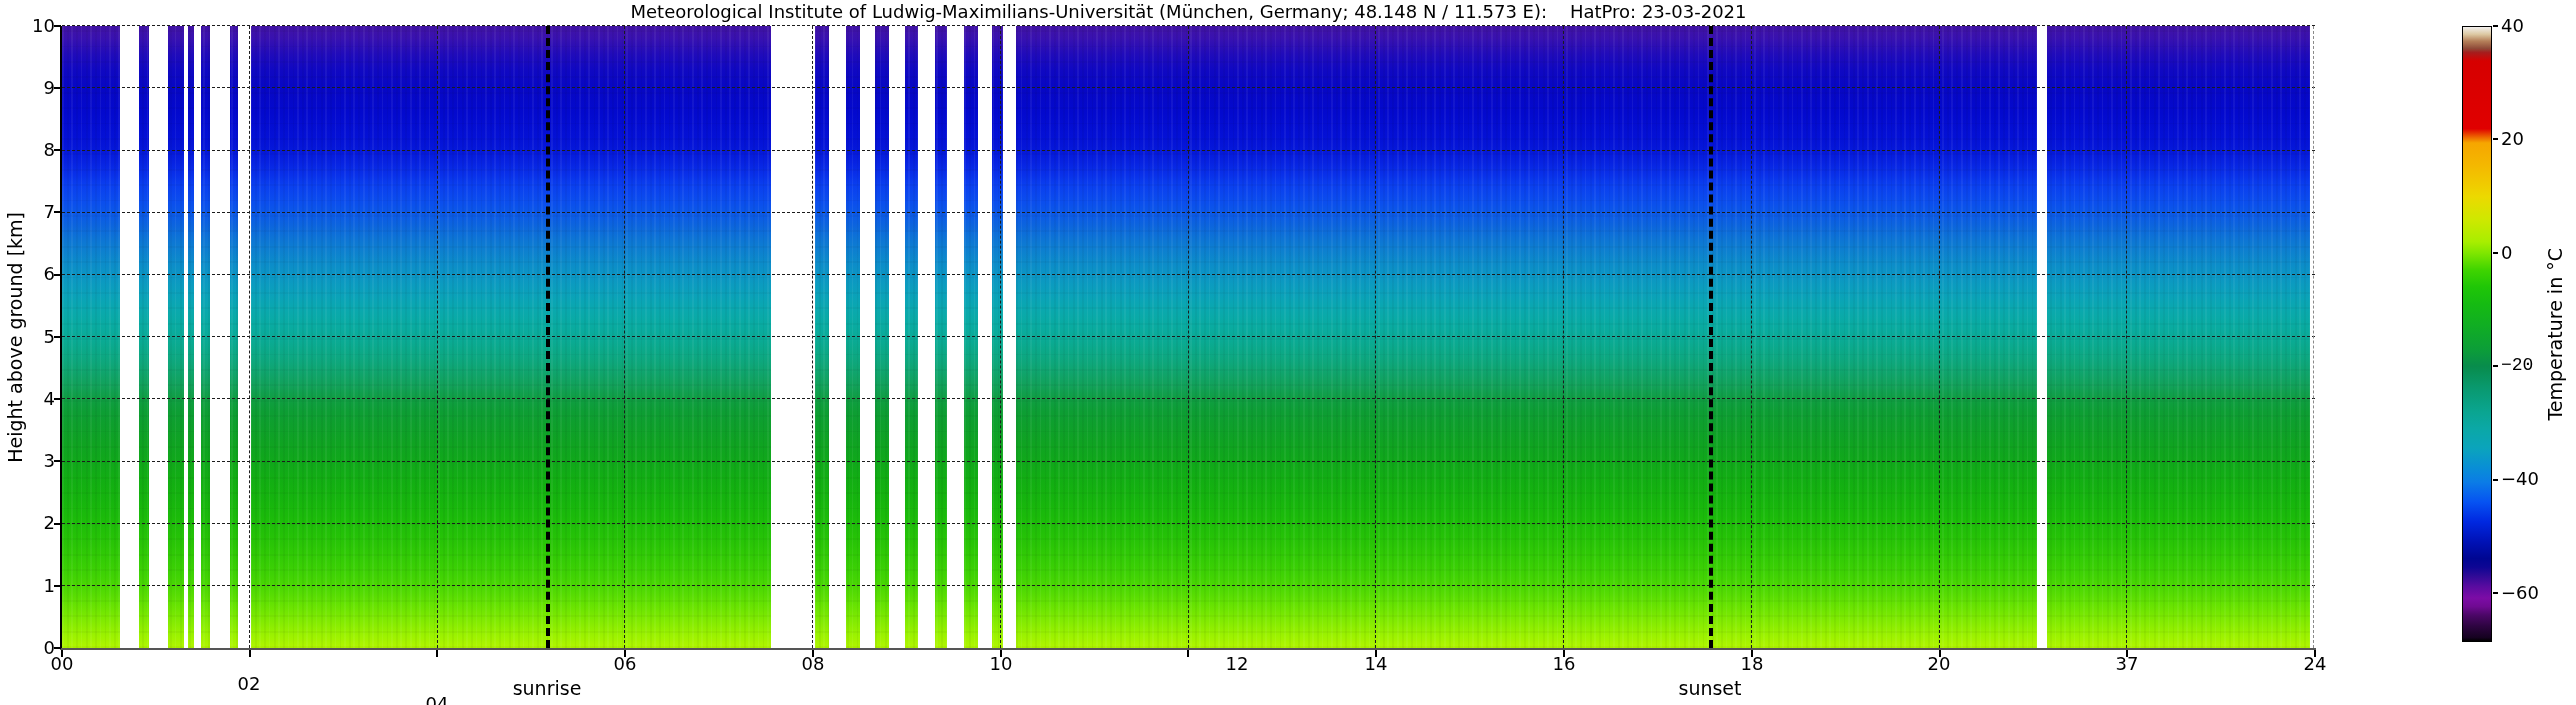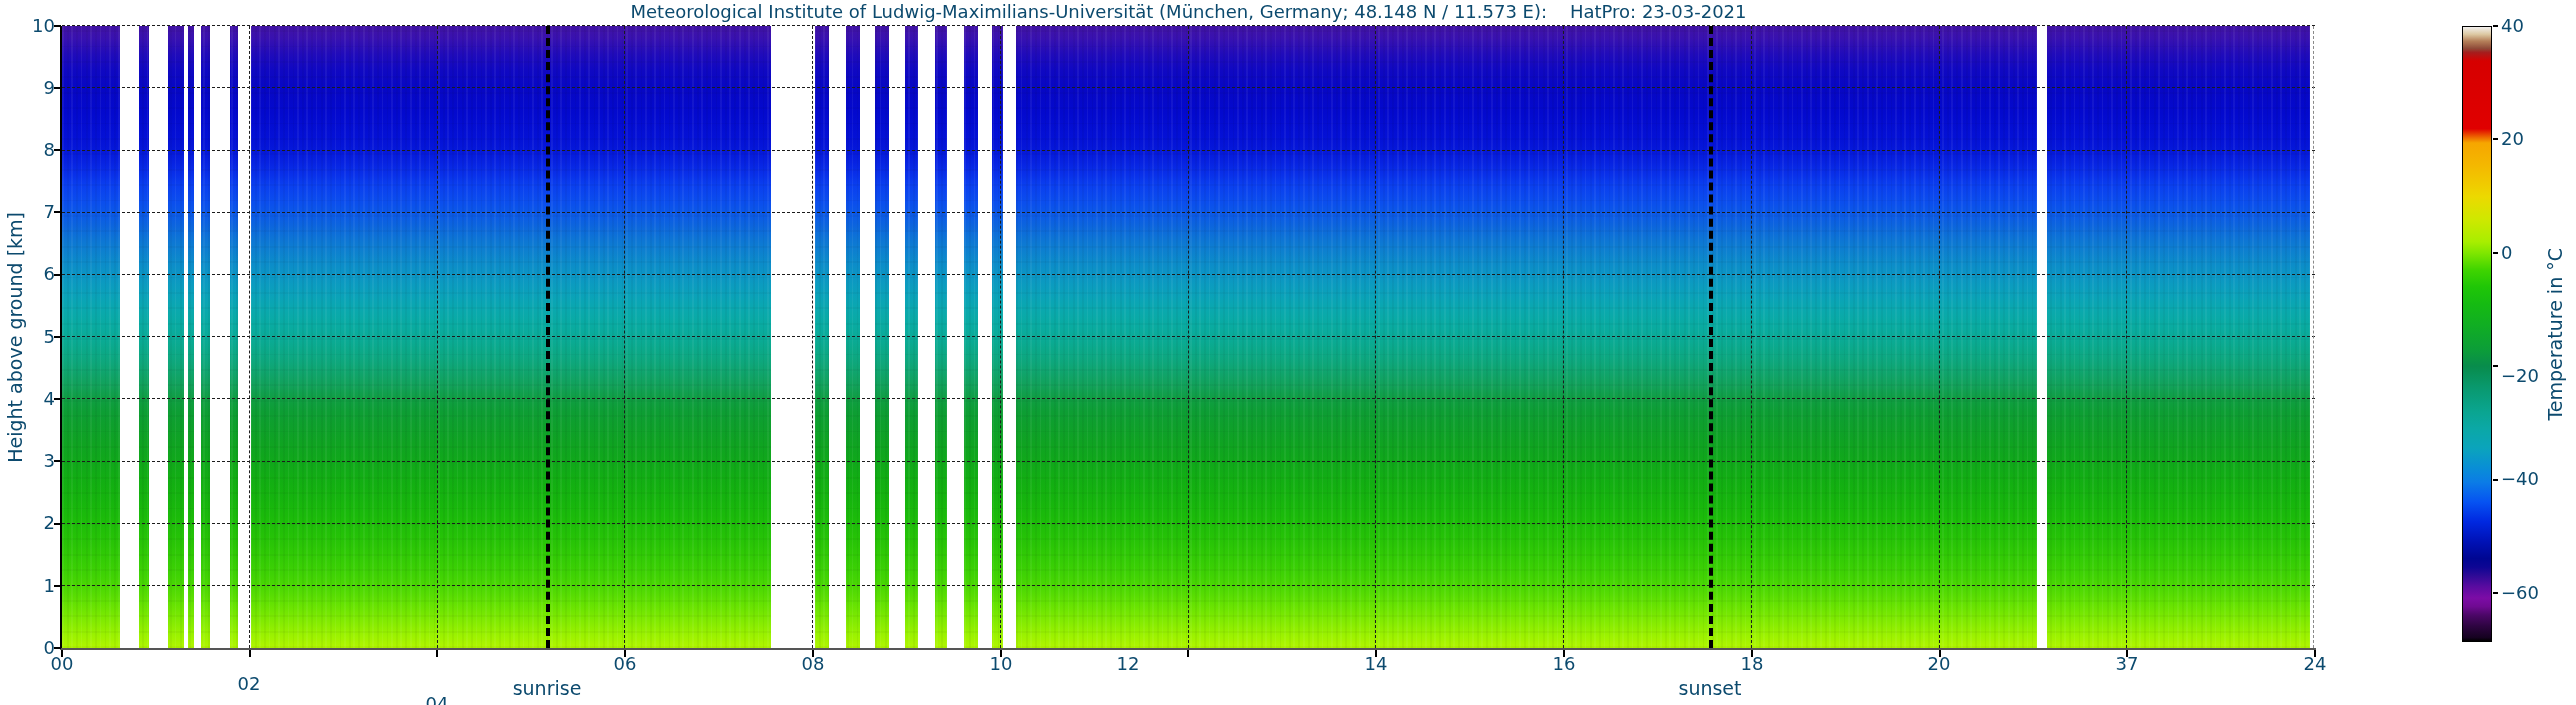--- a/index.html
+++ b/index.html
@@ -1,17 +1,17 @@
 <!DOCTYPE html>
 <html style="font-size:13.7px"><head>
 <meta charset="utf-8">
 <style>
   html,body{margin:0;padding:0;background:#fff;}
   #fig{position:relative;width:2576px;height:705px;background:#fff;
-       font-family:"DejaVu Sans","Liberation Sans",sans-serif;color:#0c4a6e;overflow:hidden;}
+       font-family:"DejaVu Sans","Liberation Sans",sans-serif;color:#000000;overflow:hidden;}
   #title{position:absolute;left:62px;top:0.9px;width:2253px;text-align:center;
          font-size:18px;white-space:pre;}
   #plot{position:absolute;left:62px;top:26px;width:2253px;height:622px;}
   #plot-bg,#texture,#gaps,#grid,#events{position:absolute;left:0;top:0;width:100%;height:100%;}
   #texture{background:
      repeating-linear-gradient(0deg, rgba(0,0,0,0.035) 0 1.7px, rgba(0,0,0,0) 1.7px 15.4px),
      repeating-linear-gradient(90deg, rgba(255,255,255,0.06) 0 1.7px, rgba(255,255,255,0) 1.7px 5.1px,
         rgba(0,0,0,0.045) 5.1px 6.8px, rgba(0,0,0,0) 6.8px 9.4px);}
   .gap{position:absolute;top:0;height:100%;background:#fff;}
   .hgrid{position:absolute;left:0;width:100%;height:0;border-top:1.7px dashed #1c1c1c;}
@@ -105,21 +105,21 @@
       <div class="xlab" style="left: 249px; margin-top: 20px;">02</div>
       <div class="xtick" style="left: 436px;"></div>
       <div class="xlab" style="left: 437px; margin-top: 40px;">04</div>
       <div class="xtick" style="left: 624px;"></div>
       <div class="xlab" style="left: 625px;">06</div>
       <div class="xtick" style="left: 812px;"></div>
       <div class="xlab" style="left: 813px;">08</div>
       <div class="xtick" style="left: 1000px;"></div>
       <div class="xlab" style="left: 1001px;">10</div>
       <div class="xtick" style="left: 1187px;"></div>
-      <div class="xlab" style="left: 1128px;">12</div>
+      <div class="xlab" style="left: 1237px;">12</div>
       <div class="xtick" style="left: 1375px;"></div>
       <div class="xlab" style="left: 1376px;">14</div>
       <div class="xtick" style="left: 1563px;"></div>
       <div class="xlab" style="left: 1564px;">16</div>
       <div class="xtick" style="left: 1751px;"></div>
       <div class="xlab" style="left: 1752px;">18</div>
       <div class="xtick" style="left: 1939px;"></div>
       <div class="xlab" style="left: 1939px;">20</div>
       <div class="xtick" style="left: 2126px;"></div>
       <div class="xlab" style="left: 2127px;">37</div>
@@ -155,21 +155,21 @@
 
   <div id="cbar" style="background: linear-gradient(rgb(242, 240, 238) 0%, rgb(220, 200, 162) 1.2%, rgb(181, 128, 90) 2.3%, rgb(143, 74, 56) 3.5%, rgb(165, 30, 30) 4.14%, rgb(214, 0, 0) 5.52%, rgb(224, 0, 0) 16.57%, rgb(238, 111, 0) 18.05%, rgb(246, 166, 0) 18.88%, rgb(244, 184, 0) 22.56%, rgb(240, 204, 0) 25.78%, rgb(236, 217, 0) 27.62%, rgb(207, 232, 0) 31.31%, rgb(168, 238, 0) 34.99%, rgb(127, 230, 0) 36.83%, rgb(63, 212, 0) 39.59%, rgb(31, 198, 7) 42.36%, rgb(21, 187, 18) 45.12%, rgb(16, 173, 36) 48.8%, rgb(12, 158, 56) 52.49%, rgb(8, 140, 76) 55.25%, rgb(9, 154, 112) 58.93%, rgb(10, 165, 144) 62.62%, rgb(11, 168, 166) 65.38%, rgb(11, 164, 188) 68.6%, rgb(9, 142, 214) 71.82%, rgb(11, 124, 230) 74.13%, rgb(6, 83, 242) 77.35%, rgb(0, 40, 224) 80.57%, rgb(0, 18, 182) 83.79%, rgb(0, 6, 146) 86.56%, rgb(13, 6, 148) 87.94%, rgb(45, 10, 150) 89.32%, rgb(90, 11, 160) 91.16%, rgb(124, 12, 166) 93%, rgb(111, 10, 146) 94.38%, rgb(76, 7, 104) 95.76%, rgb(45, 4, 64) 97.61%, rgb(21, 2, 32) 99.45%, rgb(0, 0, 0) 100%);"></div>
   <div id="cbar-chrome">
       <div class="cbtick" style="top: 25px;"></div>
       <div class="cblab" style="top: 14.5px;">40</div>
       <div class="cbtick" style="top: 138px;"></div>
       <div class="cblab" style="top: 128px;">20</div>
       <div class="cbtick" style="top: 252px;"></div>
       <div class="cblab" style="top: 242px;">0</div>
       <div class="cbtick" style="top: 365px;"></div>
-      <div class="cblab" style="top: 365px;">−20</div>
+      <div class="cblab" style="top: 355px; font-family: Liberation Mono, monospace;">−20</div>
       <div class="cbtick" style="top: 479px;"></div>
       <div class="cblab" style="top: 468px;">−40</div>
       <div class="cbtick" style="top: 592px;"></div>
       <div class="cblab" style="top: 582px;">−60</div>
     </div>
   <div id="cbar-label">
     <span>Temperature in  °C</span>
   </div>
 </div>
 

